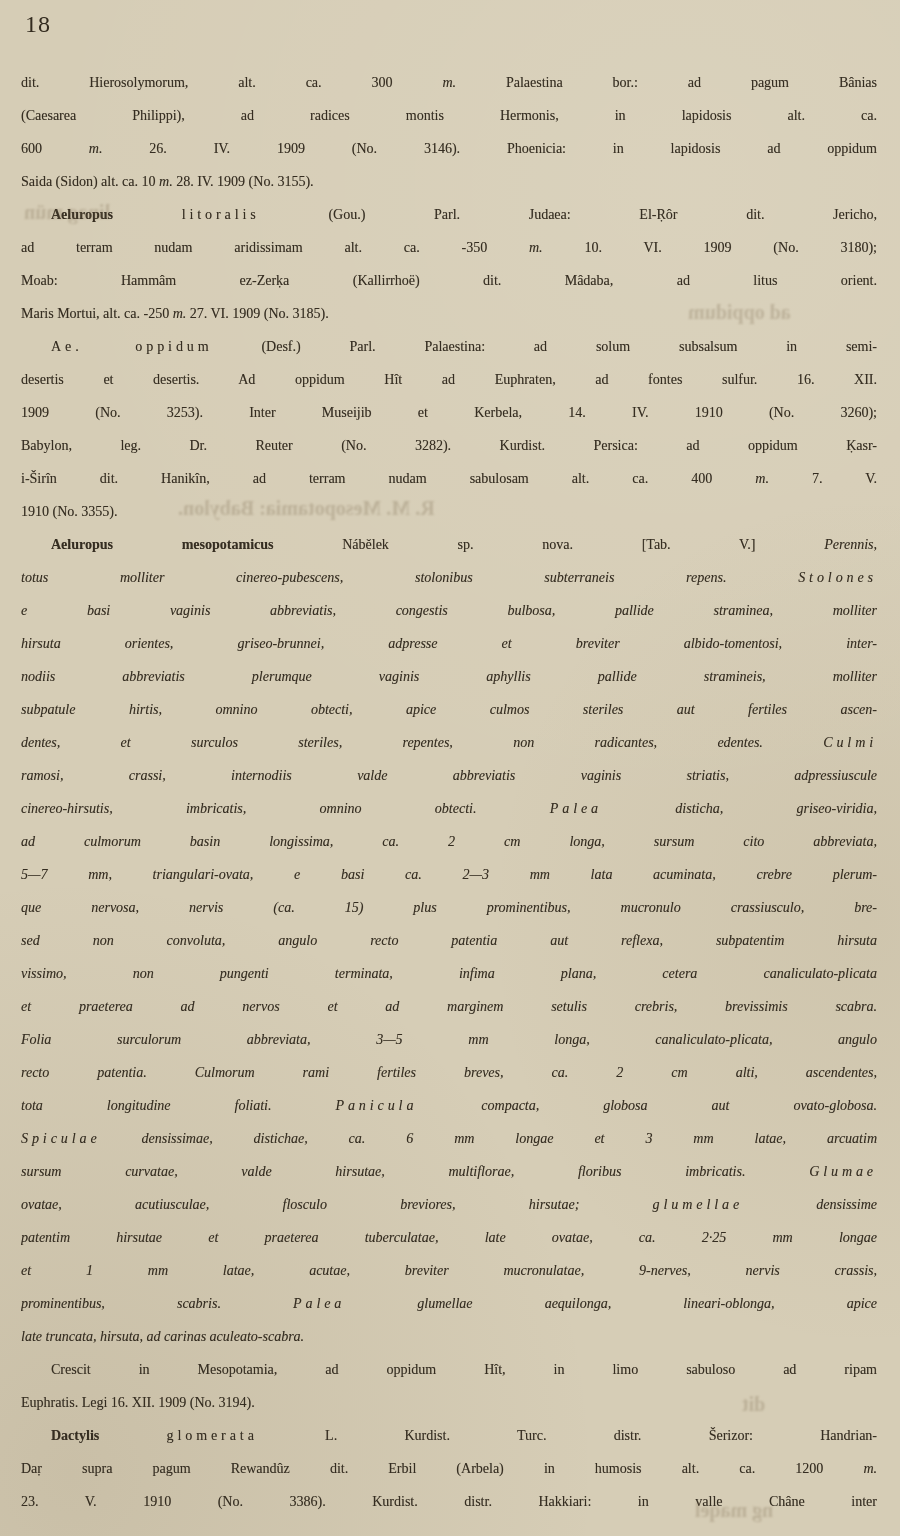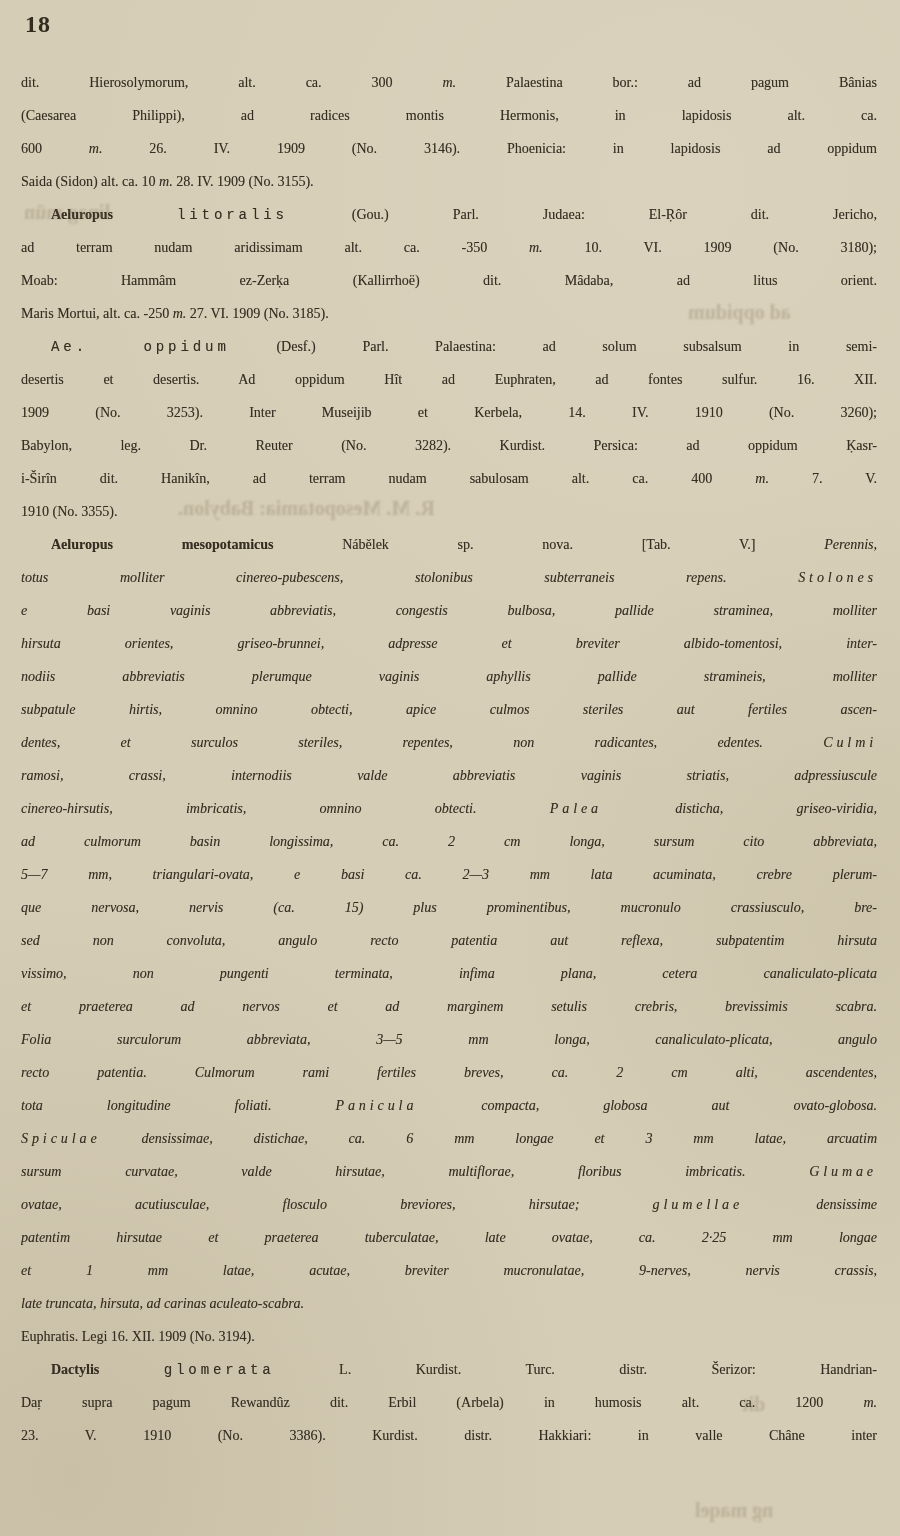--- a/index.html
+++ b/index.html
@@ -19,21 +19,20 @@
     font-family: "Liberation Serif", "DejaVu Serif", serif;
     color: #352d21;
   }
   .page-number {
     position: absolute;
     top: 11px;
     left: 25px;
     font-size: 24px;
     letter-spacing: 1px;
     color: #332b1f;
-    font-weight: bold;
   }
   .text-block {
     position: absolute;
     top: 66px;
     left: 21px;
     width: 856px;
     text-shadow: 0.25px 0.25px 0 rgba(53,46,35,0.35);
   }
   .line {
     height: 33px;
@@ -45,21 +44,21 @@
   }
   .line.left {
     text-align-last: left;
   }
   .line.indent {
     text-indent: 30px;
   }
   .r-n { }
   .r-b { font-weight: bold; }
   .r-i { font-style: italic; }
-  .r-sp { letter-spacing: 0.28em; font-family: Liberation Mono, monospace; }
+  .r-sp { letter-spacing: 0.28em; }
   .r-spi { font-style: italic; letter-spacing: 0.28em; }
   .ghost {
     position: absolute;
     font-size: 20px;
     font-weight: bold;
     color: #7d6c51;
     opacity: 0.30;
     filter: blur(1px);
     white-space: nowrap;
     pointer-events: none;
@@ -105,21 +104,23 @@
     <div class="line"><span class="r-i">vissimo, non pungenti terminata, infima plana, cetera canaliculato-plicata</span></div>
     <div class="line"><span class="r-i">et praeterea ad nervos et ad marginem setulis crebris, brevissimis scabra.</span></div>
     <div class="line"><span class="r-i">Folia surculorum abbreviata, 3—5 mm longa, canaliculato-plicata, angulo</span></div>
     <div class="line"><span class="r-i">recto patentia. Culmorum rami fertiles breves, ca. 2 cm alti, ascendentes,</span></div>
     <div class="line"><span class="r-i">tota longitudine foliati. </span><span class="r-spi">Panicula</span><span class="r-i"> compacta, globosa aut ovato-globosa.</span></div>
     <div class="line"><span class="r-spi">Spiculae</span><span class="r-i"> densissimae, distichae, ca. 6 mm longae et 3 mm latae, arcuatim</span></div>
     <div class="line"><span class="r-i">sursum curvatae, valde hirsutae, multiflorae, floribus imbricatis. </span><span class="r-spi">Glumae</span></div>
     <div class="line"><span class="r-i">ovatae, acutiusculae, flosculo breviores, hirsutae; </span><span class="r-spi">glumellae</span><span class="r-i"> densissime</span></div>
     <div class="line"><span class="r-i">patentim hirsutae et praeterea tuberculatae, late ovatae, ca. 2·25 mm longae</span></div>
     <div class="line"><span class="r-i">et 1 mm latae, acutae, breviter mucronulatae, 9-nerves, nervis crassis,</span></div>
+    <div class="line"><span class="r-i">prominentibus, scabris. </span><span class="r-spi">Palea</span><span class="r-i"> glumellae aequilonga, lineari-oblonga, apice</span></div>
     <div class="line left"><span class="r-i">late truncata, hirsuta, ad carinas aculeato-scabra.</span></div>
+    <div class="line indent"><span class="r-n">Crescit in Mesopotamia, ad oppidum Hît, in limo sabuloso ad ripam</span></div>
     <div class="line left"><span class="r-n">Euphratis. Legi 16. XII. 1909 (No. 3194).</span></div>
     <div class="line indent"><span class="r-b">Dactylis</span><span class="r-n"> </span><span class="r-sp">glomerata</span><span class="r-n"> L. Kurdist. Turc. distr. Šerizor: Handrian-</span></div>
     <div class="line"><span class="r-n">Daṛ supra pagum Rewandûz dit. Erbil (Arbela) in humosis alt. ca. 1200 </span><span class="r-i">m.</span></div>
     <div class="line"><span class="r-n">23. V. 1910 (No. 3386). Kurdist. distr. Hakkiari: in valle Châne inter</span></div>
   </div>
 
 <div id="ghost-layer">
     <div class="ghost mirrored" style="left: 24px; top: 201px;">linag mün</div>
     <div class="ghost mirrored" style="left: 688px; top: 301px;">ad oppidum</div>
     <div class="ghost mirrored" style="left: 178px; top: 497px;">R. M. Mesopotamia: Babylon.</div>

